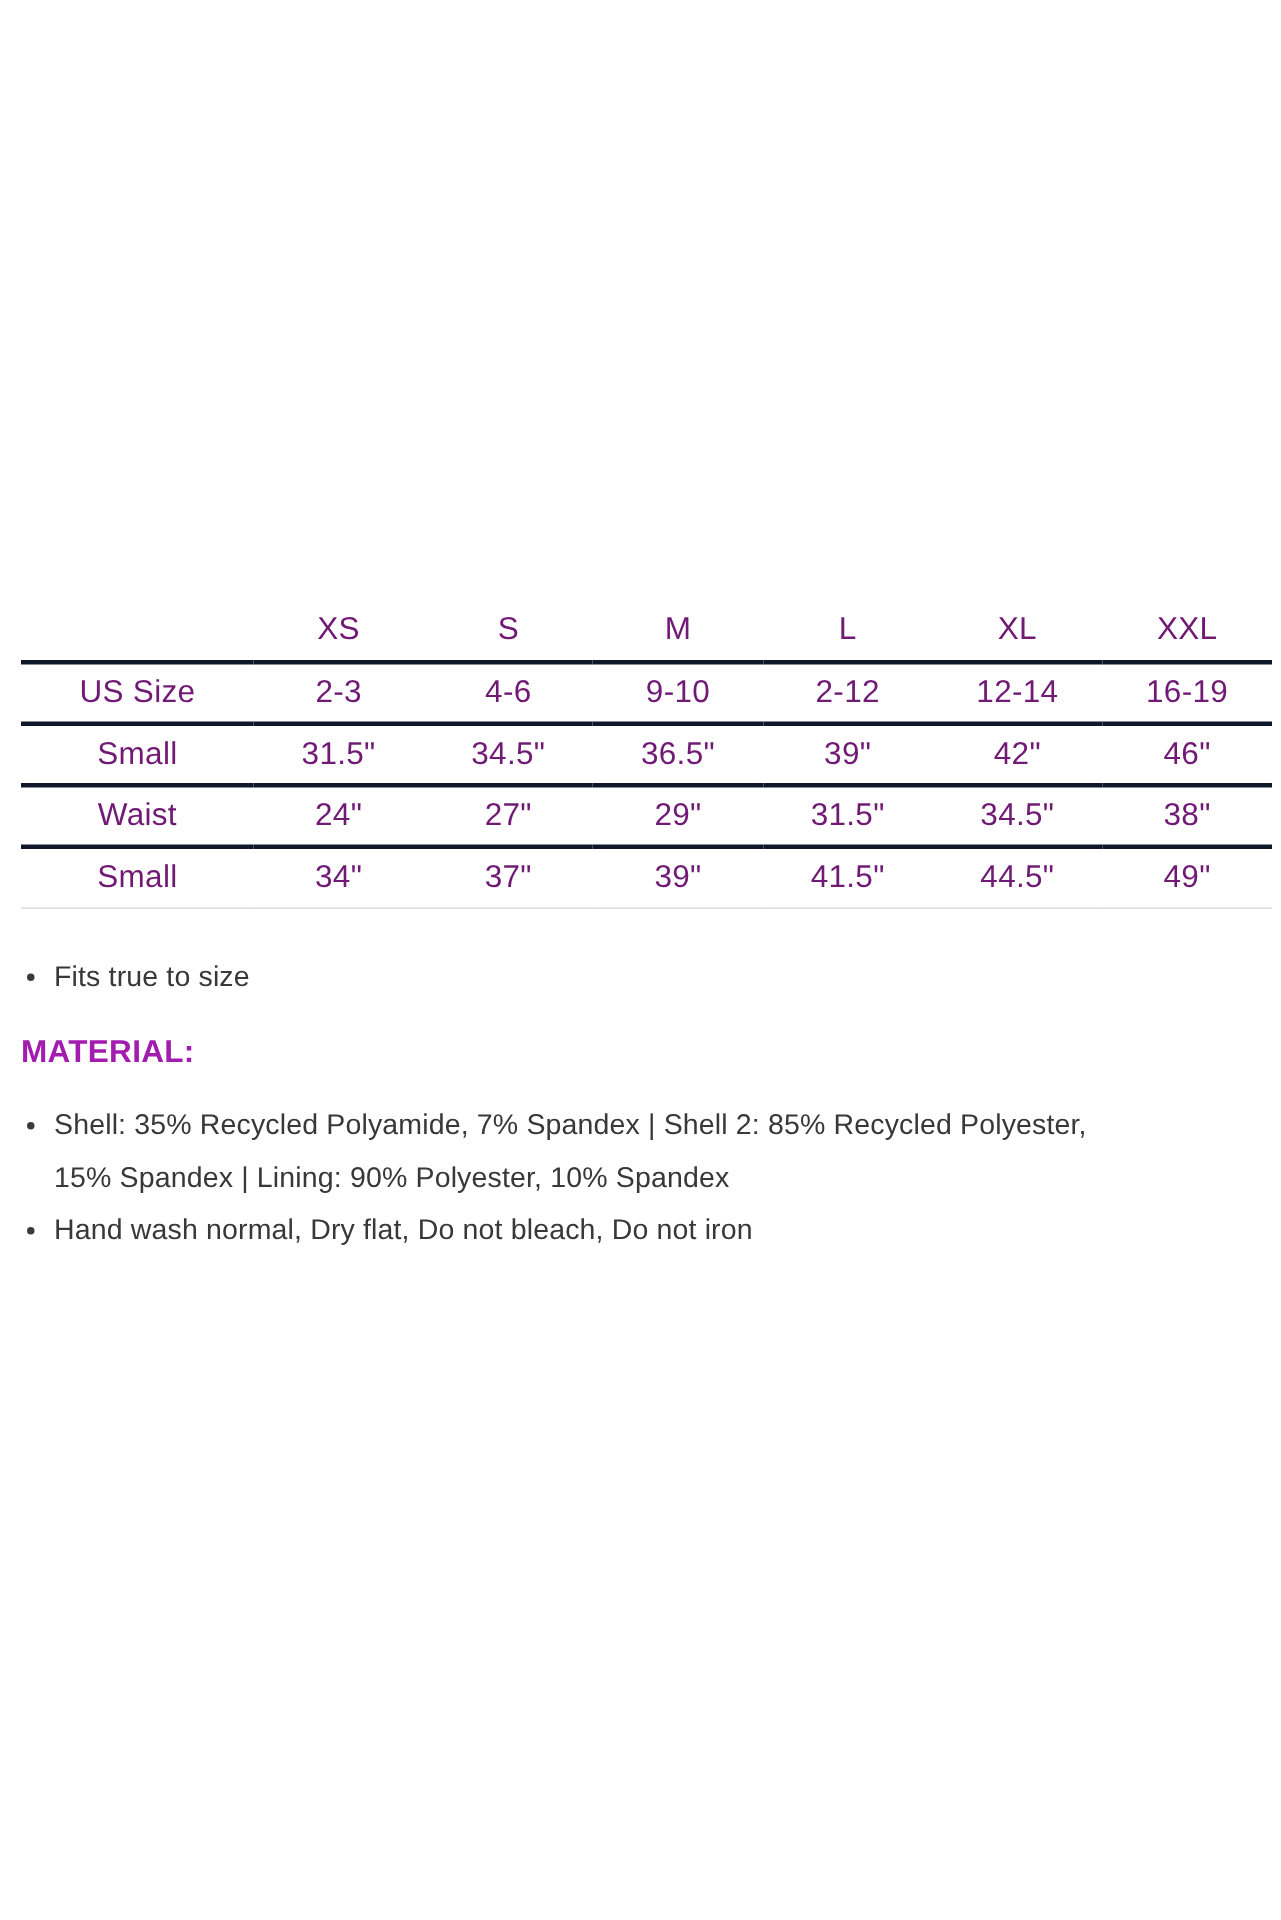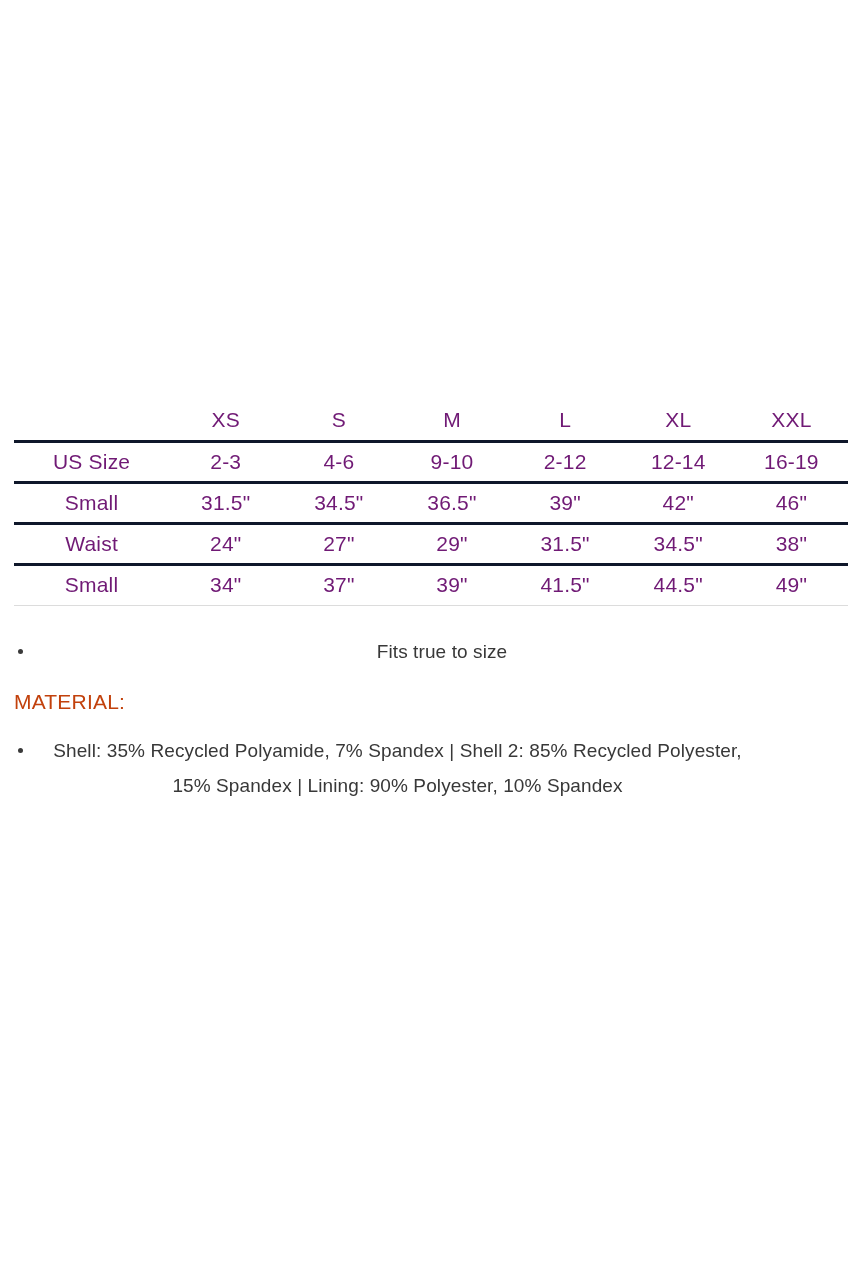--- a/index.html
+++ b/index.html
@@ -39,21 +39,20 @@
   table.size-chart tbody tr:last-child { border-bottom: 1px solid #dcdcdc; }
 
   
   ul.dot-list {
     list-style: none;
     margin: 0;
     padding: 0;
     font-size: 19px;
     color: #383838;
     letter-spacing: 0.1px;
-    text-align: center;
   }
   ul.dot-list li {
     position: relative;
     padding-left: 22px;
     line-height: 35px;
   }
   ul.dot-list li::before {
     content: "";
     position: absolute;
     left: 4px;
@@ -62,22 +61,22 @@
     height: 5px;
     border-radius: 50%;
     background: #3a3a3a;
   }
   ul.fit-notes { margin-top: 28px; }
 
   h2.material-heading {
     margin: 20px 0 0 0;
     font-size: 21px;
     line-height: 26px;
-    font-weight: 400;
-    color: #c2410c;
+    font-weight: 700;
+    color: #a21caf;
     letter-spacing: 0.2px;
   }
   ul.material-list { margin-top: 18px; }
   ul.material-list li { max-width: 745px; }
 </style>
 </head>
 <body>
 
 <div class="content">
 
@@ -147,15 +146,18 @@
       <span>Fits true to size</span>
     </li>
   </ul>
 
   <h2 class="material-heading">MATERIAL:</h2>
 
   <ul class="dot-list material-list">
     <li>
       <span>Shell: 35% Recycled Polyamide, 7% Spandex | Shell 2: 85% Recycled Polyester, 15% Spandex | Lining: 90% Polyester, 10% Spandex</span>
     </li>
+    <li>
+      <span>Hand wash normal, Dry flat, Do not bleach, Do not iron</span>
+    </li>
   </ul>
 
 </div>
 
 </body></html>

